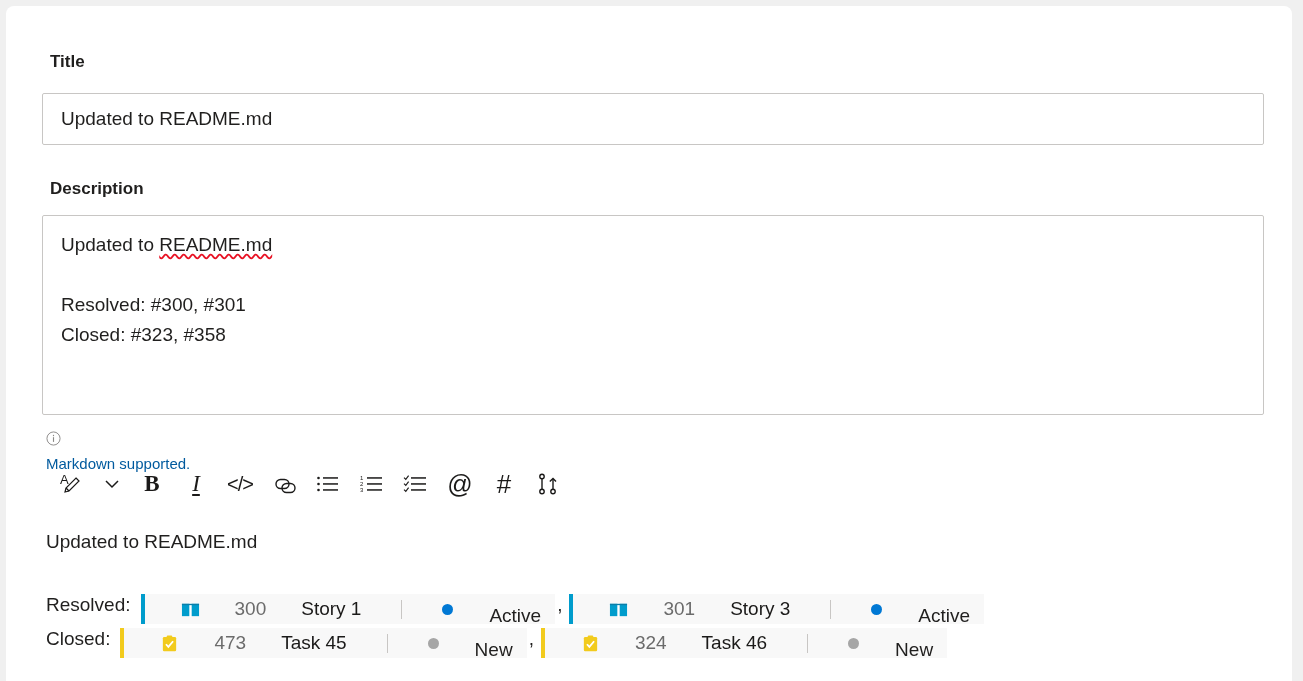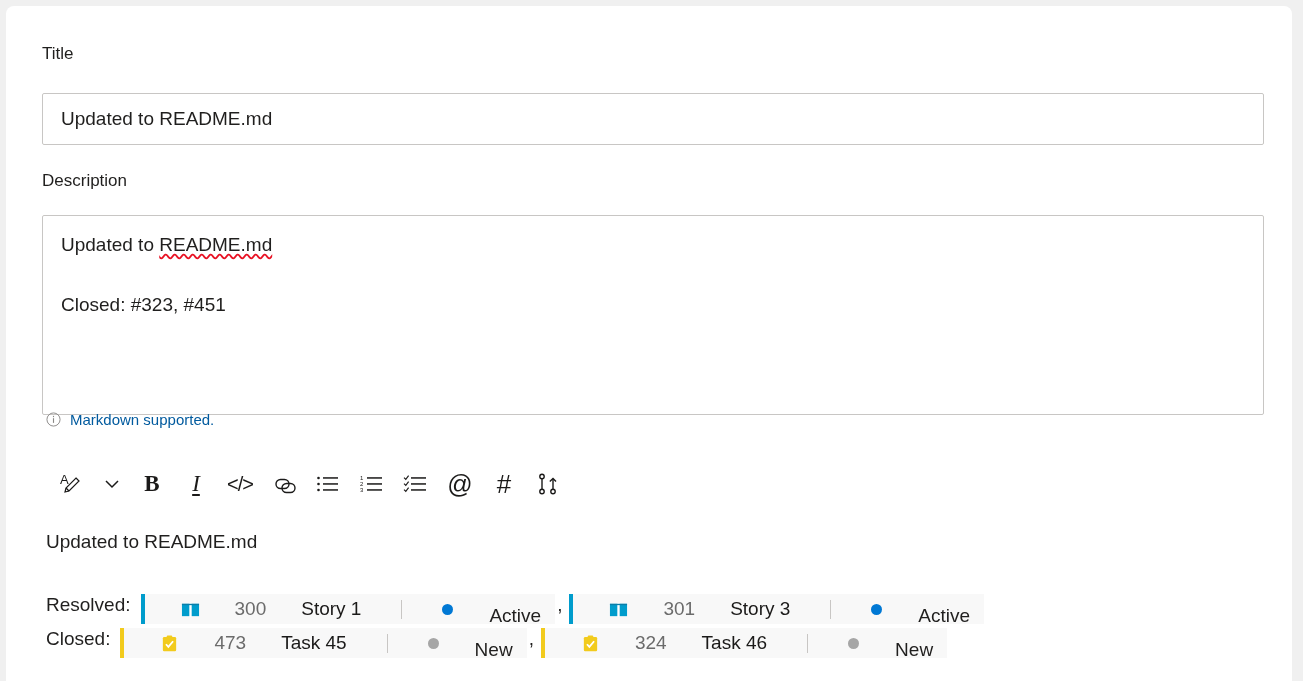--- a/index.html
+++ b/index.html
@@ -14,22 +14,22 @@
     position: absolute;
     left: 6px; top: 6px;
     width: 1286px; height: 700px;
     background: #ffffff;
     border-radius: 8px 8px 0 0;
     overflow: hidden;
   }
   .field-label {
     font-size: 17px;
     color: #201f1e;
-    font-weight: 400;
-    margin: 0;
+    font-weight: 700;
+    margin: 8px;
     line-height: 20px;
   }
   #title-label { position: absolute; left: 36px; top: 38px; }
   #desc-label  { position: absolute; left: 36px; top: 165px; }
 
   .textbox {
     position: absolute;
     background: #ffffff;
     border: 1px solid #c8c6c4;
     border-radius: 2px;
@@ -55,22 +55,22 @@
   .desc-line { font-size: 19px; color: #201f1e; white-space: pre; }
   .spellerr {
     text-decoration: underline wavy #e81123;
     text-decoration-skip-ink: none;
     text-underline-offset: 2px;
   }
   .blank-line { height: 30px; }
 
   #md-note {
     position: absolute;
-    left: 40px; top: 405px;
-    display: flex; align-items: center; gap: 9px;
+    left: 40px; top: 425px;
+    display: flex; align-items: flex-start; gap: 9px; flex-direction: column;
   }
   #md-note .info-i {
     width: 15px; height: 15px;
     display: block;
   }
   #md-note .md-link {
     font-size: 15px;
     color: #005a9e;
     text-decoration: none;
     cursor: pointer;
@@ -172,21 +172,22 @@
 
   <div id="title-label" class="field-label">Title</div>
 
   <div id="title-input" class="textbox">Updated to README.md</div>
 
   <div id="desc-label" class="field-label">Description</div>
 
   <div id="desc-box" class="textbox">
     <div class="desc-line"><span>Updated to </span><span class="spellerr">README.md</span></div>
     <div class="blank-line"></div>
-    <div class="desc-line">Closed: #323, #451</div>
+    <div class="desc-line">Resolved: #300, #301</div>
+    <div class="desc-line">Closed: #323, #358</div>
   </div>
 
   <div id="md-note">
     <span class="info-i">
       <svg width="15" height="15" viewBox="0 0 16 16">
         <circle cx="8" cy="8" r="7" fill="none" stroke="#8a8886" stroke-width="1"></circle>
         <rect x="7.4" y="6.6" width="1.2" height="5" fill="#8a8886"></rect>
         <rect x="7.4" y="4.1" width="1.2" height="1.4" fill="#8a8886"></rect>
       </svg>
     </span>

